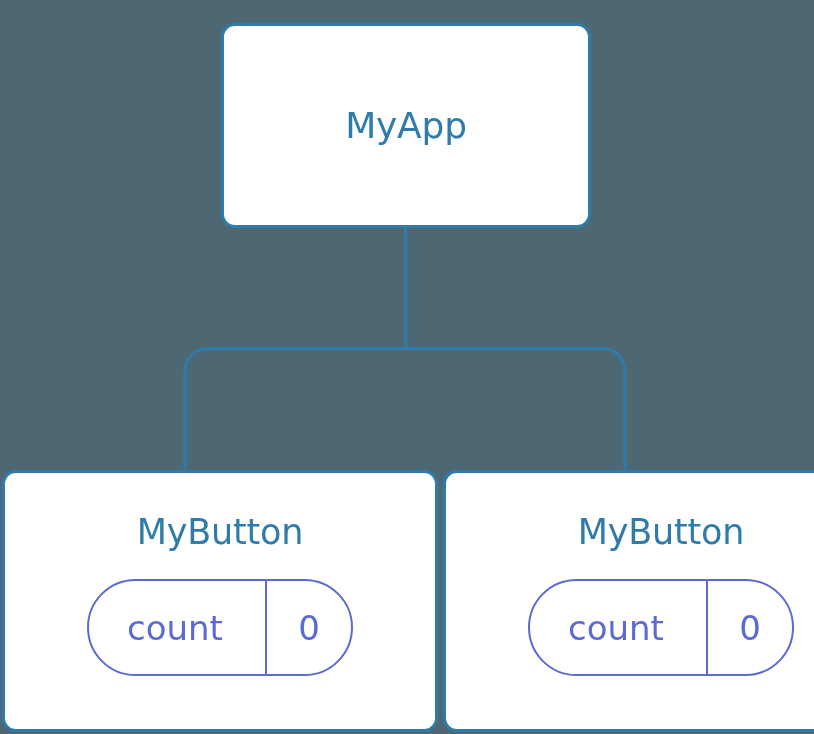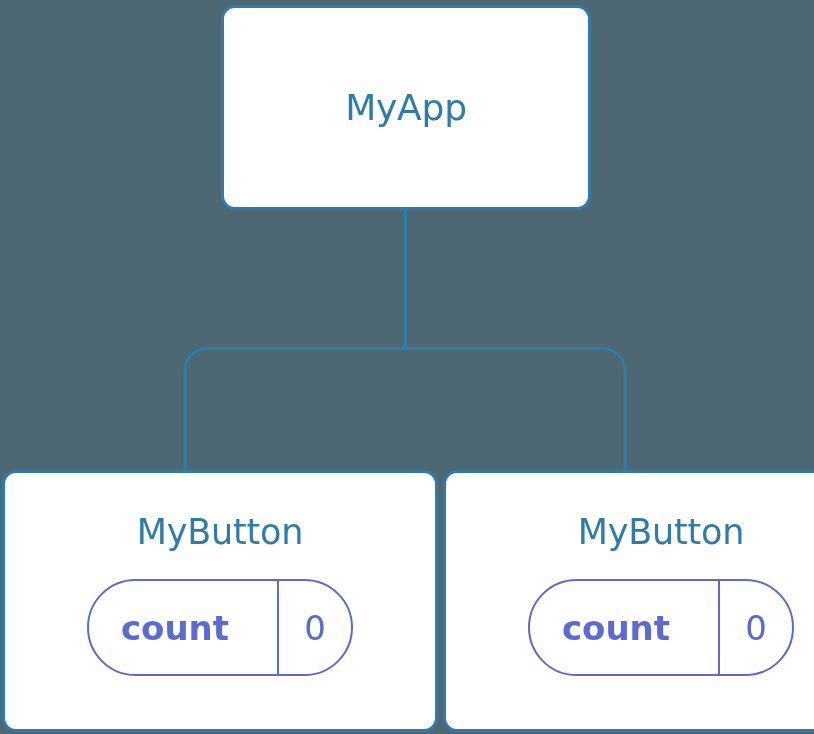--- a/index.html
+++ b/index.html
@@ -40,21 +40,21 @@
     background: #ffffff;
     border: 3px solid #2f7cab;
     border-radius: 14px;
     display: flex;
     flex-direction: column;
     align-items: center;
   }
 
   .node-root {
     left: 221px;
-    top: 5px;
+    top: 23px;
     width: 370px;
     height: 205px;
     justify-content: center;
   }
 
   .node-child {
     top: 470px;
     width: 436px;
     height: 262px;
     justify-content: flex-start;
@@ -98,22 +98,21 @@
     justify-content: center;
     color: #5c6ad4;
     font-size: 34px;
     line-height: 1;
     white-space: nowrap;
     user-select: none;
   }
 
   .state-key {
     flex: 0 0 172px;
-    padding-right: 16px;
-    font-weight: bold;
+    padding-right: 4px;
   }
 
   .state-value {
     flex: 1 1 auto;
     border-left: 2px solid #5c6ad4;
   }
 </style>
 </head>
 <body>
 

